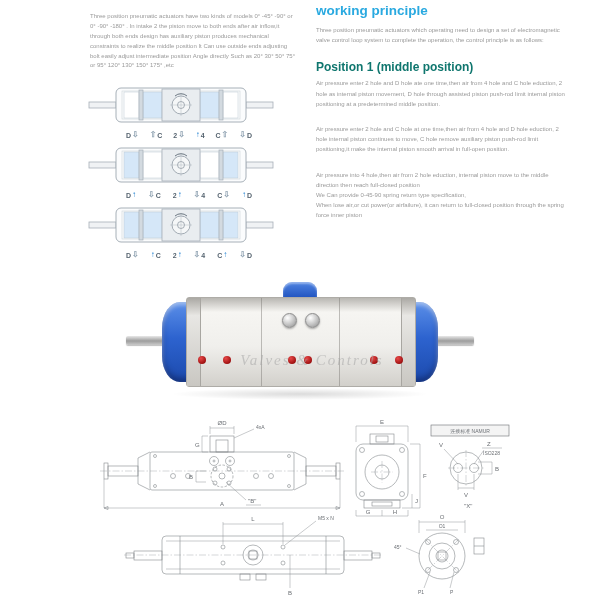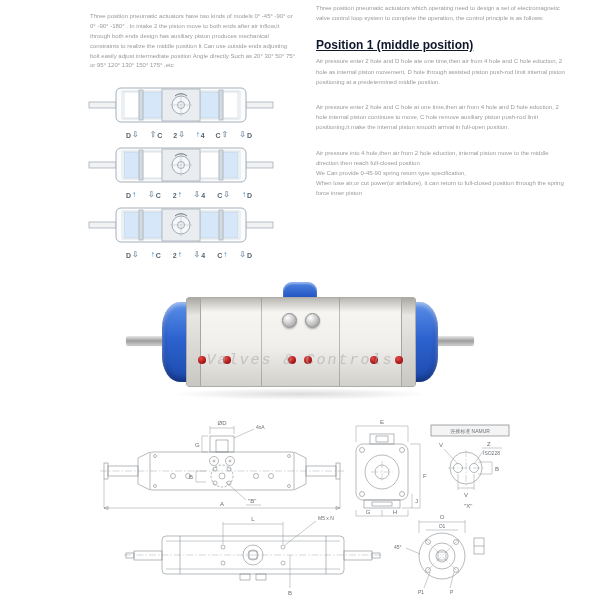--- a/index.html
+++ b/index.html
@@ -6,21 +6,21 @@
   .page{position:relative;width:600px;height:600px;background:#fff;overflow:hidden;
         font-family:"Liberation Sans",sans-serif;}
   .abs{position:absolute;}
 
   
   .intro{left:90px;top:12px;width:208px;font-size:6px;line-height:1.65;color:#9a9a9a;}
 
   
   .rightcol{left:316px;top:3px;width:252px;}
   .h-main{font-size:13.5px;font-weight:bold;color:#29a9e0;margin:0 0 7px 0;}
-  .h-pos{font-size:12px;font-weight:bold;color:#0f172a;margin:0 0 4px 0;text-decoration:underline;}
+  .h-pos{font-size:12px;font-weight:bold;color:#0f766e;margin:0 0 4px 0;}
   .body-p{font-size:6px;line-height:1.7;color:#9a9a9a;margin:0 0 15px 0;white-space:pre-line;}
 
   
   .diag{width:190px;}
   .diag svg{display:block;}
   .dg .shaft{fill:#f0f2f4;stroke:#a7b0b8;stroke-width:.8;}
   .dg .bodyo{fill:#fbfcfd;stroke:#a7b0b8;stroke-width:1;}
   .dg .bodyi{fill:none;stroke:#ccd4da;stroke-width:.6;}
   .dg .piston{fill:#d3dae0;stroke:#a7b0b8;stroke-width:.7;}
   .dg .cblock{fill:#e9edf0;stroke:#a7b0b8;stroke-width:.8;}
@@ -60,43 +60,44 @@
       border-radius:9px 9px 2px 2px;box-shadow:inset 0 2px 2px rgba(255,255,255,.4);}
   .bolt{position:absolute;top:31px;width:13px;height:13px;border-radius:50%;
       background:radial-gradient(circle at 35% 30%,#ffffff,#c2c2c2 55%,#8a8a8a);
       border:1px solid #8d8d8d;box-shadow:0 1px 2px rgba(0,0,0,.3);}
   .dot{position:absolute;top:74px;width:8px;height:8px;border-radius:50%;
       background:radial-gradient(circle at 35% 30%,#e84848,#a01212 70%,#7c0b0b);}
   .wm{position:absolute;left:0;top:22px;width:100%;text-align:center;pointer-events:none;
       font-style:italic;font-weight:bold;font-size:46px;letter-spacing:3px;
       color:rgba(236,236,236,.75);
       text-shadow:2px 2px 2px rgba(130,130,130,.65),-1px -1px 1px rgba(255,255,255,.9);}
-  .tag{position:absolute;left:0;top:70px;width:100%;text-align:center;pointer-events:none;
+  .tag{position:absolute;left:12px;top:70px;width:100%;text-align:center;pointer-events:none;
       font-style:italic;font-size:15px;letter-spacing:2px;color:rgba(165,165,165,.55);
-      font-family:Liberation Mono, monospace;}
+      font-family:Liberation Serif, serif;}
   .gshadow{position:absolute;left:50px;top:106px;width:260px;height:12px;border-radius:50%;
       background:radial-gradient(ellipse at center,rgba(0,0,0,.14),rgba(0,0,0,0) 70%);}
 
   
   .tdraw line,.tdraw path,.tdraw rect,.tdraw circle{stroke:#85898d;stroke-width:.6;fill:none;}
   .tdraw .cl{stroke:#a9adb1;stroke-dasharray:7 2 1.5 2;stroke-width:.5;}
   .tdraw .dim{stroke:#92969a;stroke-width:.5;}
   .tdraw .dash{stroke-dasharray:2.5 1.5;}
   .tdraw text{fill:#6b6f74;font-size:6px;stroke:none;font-family:"Liberation Sans",sans-serif;}
   .tdraw .small{font-size:5px;}
   .tdraw .boxed{fill:#f4f4f4;stroke:#6b6f74;}
 </style>
 </head>
 <body>
 
 <div class="page">
 
   <div class="abs intro">Three position pneumatic actuators have two kinds of models 0° -45° -90° or 0° -90° -180° . In intake 2 the piston move to both ends after air inflow,it through both ends design has auxiliary piston produces mechanical constraints to realize the middle position It Can use outside ends adjusting bolt easily adjust intermediate position Angle directly Such as 20° 30° 50° 75° or 95° 120° 130° 150° 175° ,etc</div>
 
   <div class="abs rightcol">
+    <h1 class="h-main">working principle</h1>
     <p class="body-p">Three position pneumatic actuators which operating need to design a set of electromagnetic valve control loop system to complete the operation, the control principle is as follows:</p>
     <h2 class="h-pos">Position 1 (middle position)</h2>
     <p class="body-p">Air pressure enter 2 hole and D hole ate one time,then air from 4 hole and C hole eduction, 2 hole as internal piston movement, D hole through assisted piston push-rod limit internal piston positioning at a predetermined middle position.</p>
     <p class="body-p">Air pressure enter 2 hole and C hole at one time,then air from 4 hole and D hole eduction, 2 hole internal piston continues to move, C hole remove auxiliary piston push-rod limit positioning,it make the internal piston smooth arrival in full-open position.</p>
     <p class="body-p">Air pressure into 4 hole,then air from 2 hole eduction, internal piston move to the middle direction then reach full-closed position
 We Can provide 0-45-90 spring return type specification,
 When lose air,or cut power(or airfailure), it can return to full-closed position through the spring force inner piston</p>
   </div>
 
   <div class="abs diag" style="left:86px;top:80px;">

